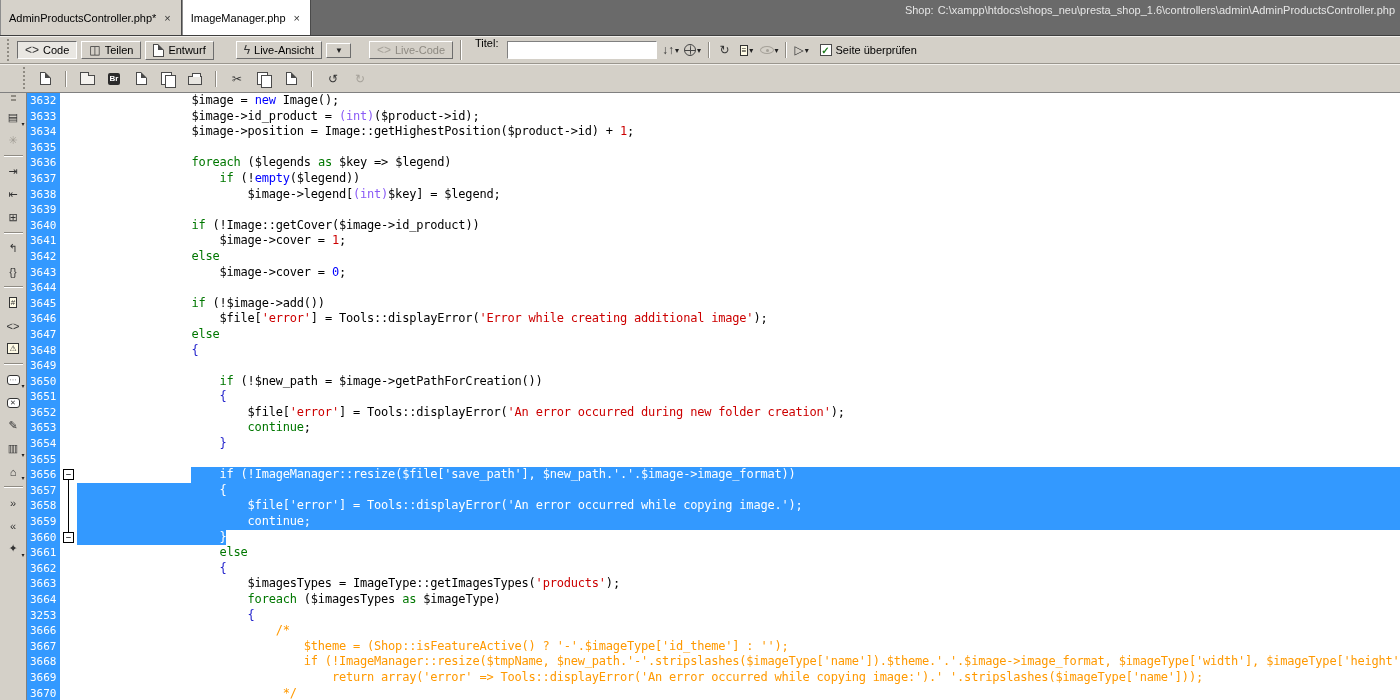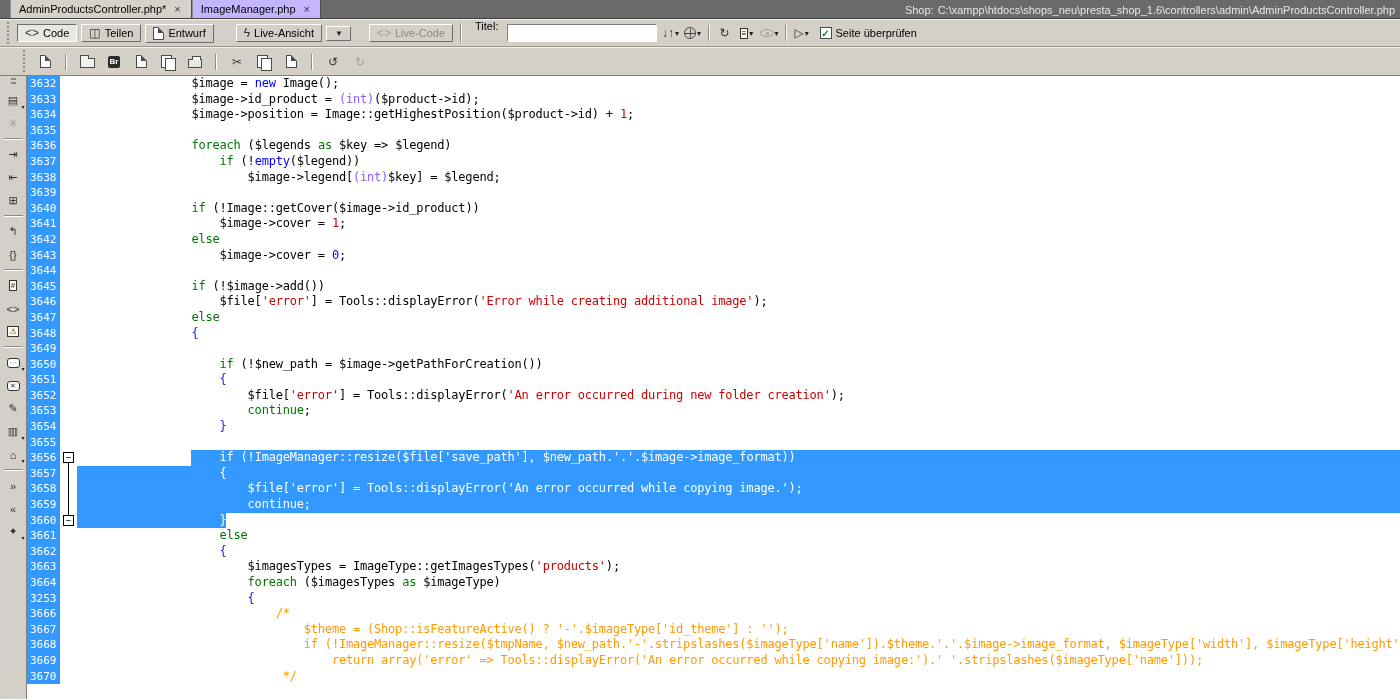--- a/index.html
+++ b/index.html
@@ -1,23 +1,23 @@
 <!DOCTYPE html>
 <html><head>
 <meta charset="utf-8">
 <style>
   * { margin:0; padding:0; box-sizing:border-box; }
   html,body { width:1400px; height:700px; overflow:hidden; background:#fff;
               font-family:"Liberation Sans", sans-serif; }
 
   
-  .tabbar { height:19px; background:#6a6a6a; border-bottom:1px solid #3f3f3f;
-            display:flex; align-items:stretch; position:relative; padding-left:10px; }
+  .tabbar { height:36px; background:#6a6a6a; border-bottom:1px solid #3f3f3f;
+            display:flex; align-items:stretch; position:relative; }
   .tab { display:flex; align-items:center; gap:6px; padding:0 8px; font-size:11px;
-         background:#c4b5fd; border-right:1px solid #4a4a4a; border-left:1px solid #8d8d8d;
+         background:#ffffff; border-right:1px solid #4a4a4a; border-left:1px solid #8d8d8d;
          color:#000; cursor:default; }
   .tab.active { background:#d6d2ca; }
   .tab .close { font-size:11px; color:#333; padding:0 2px; }
   .pathbox { position:absolute; right:5px; top:0; height:19px; display:flex; align-items:center;
              gap:4px; font-size:11px; color:#e6e6e6; }
 
   
   .dtoolbar { height:28px; background:#d4d0c8; border-top:1px solid #f2f0ec;
               border-bottom:1px solid #9a968e; display:flex; align-items:center; gap:4px;
               padding:0 4px; font-size:11px; }

